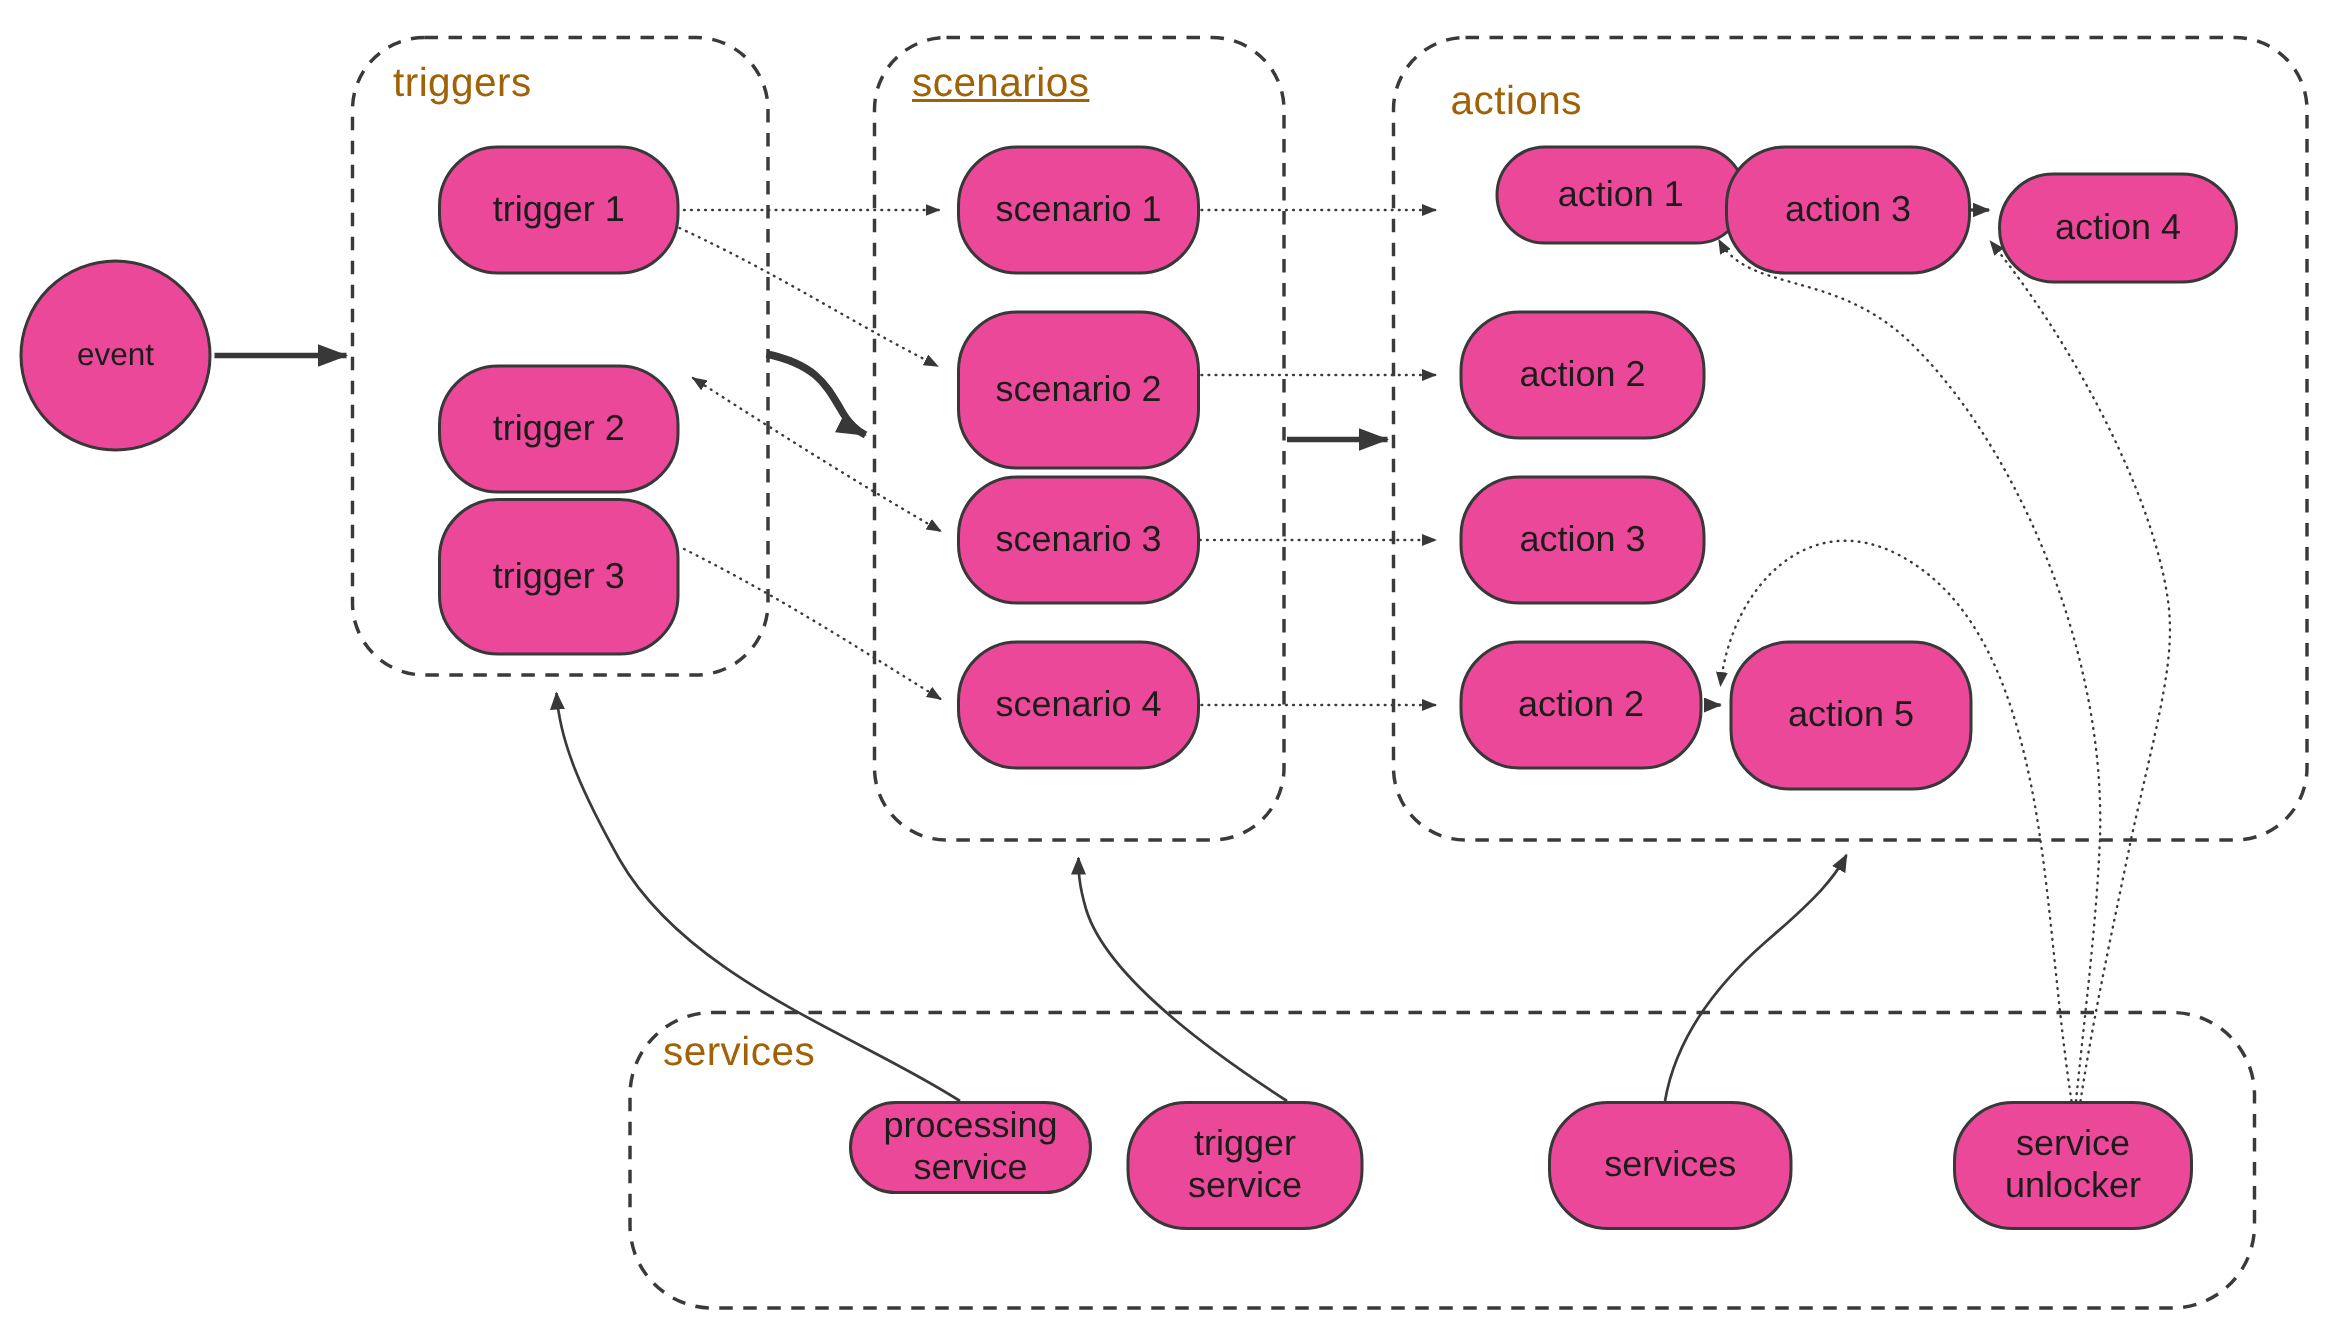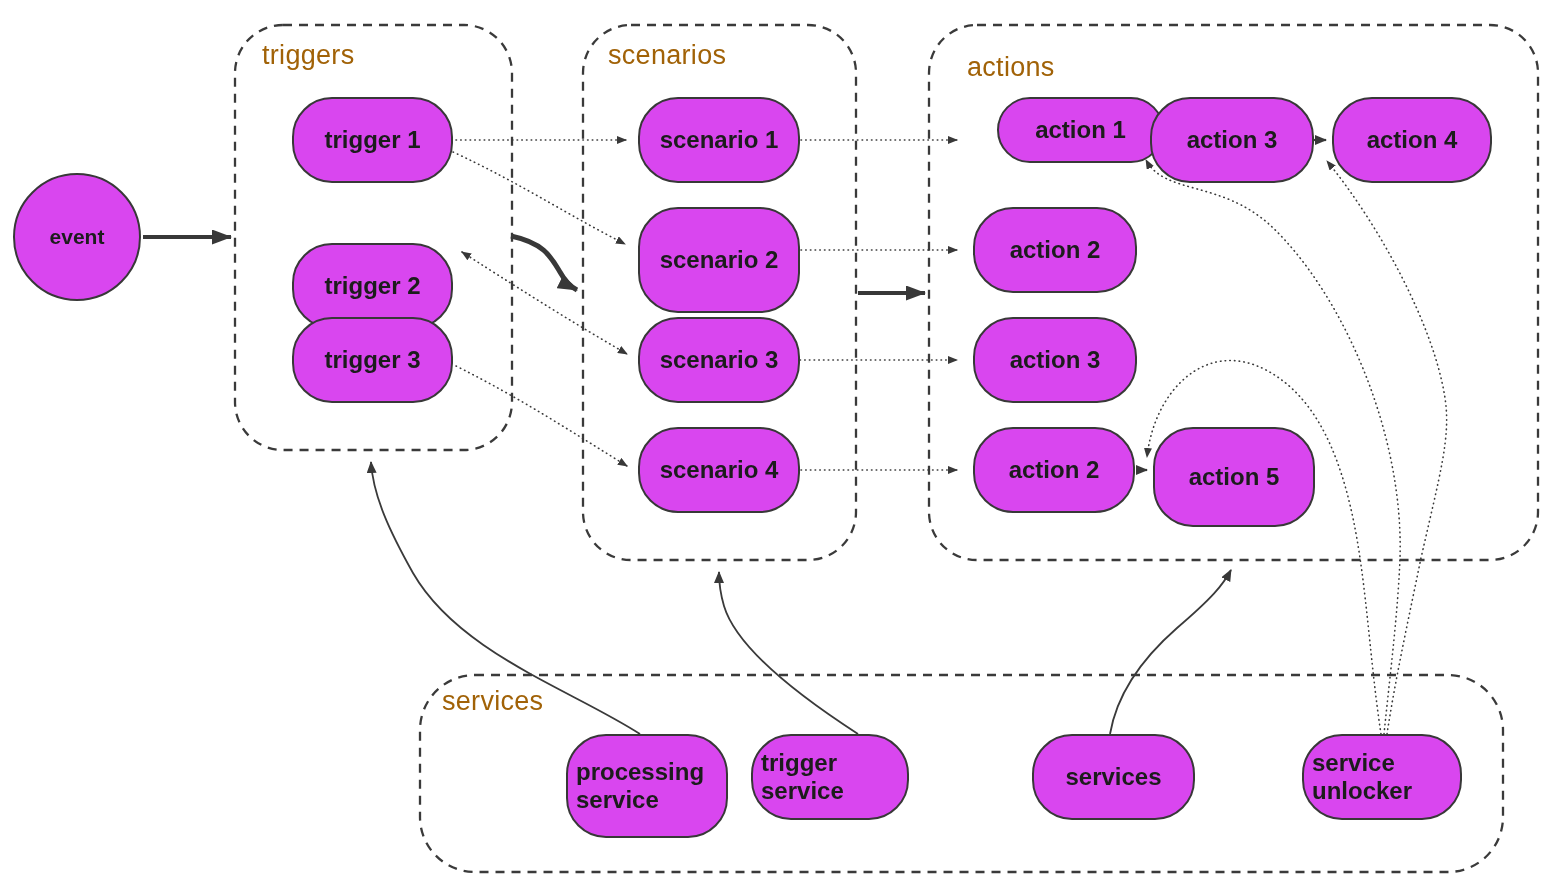--- a/index.html
+++ b/index.html
@@ -1,22 +1,22 @@
 <!DOCTYPE html>
 <html><head>
 <meta charset="utf-8">
 <style>
   html,body{margin:0;padding:0;background:#ffffff;}
   body{width:1560px;height:890px;position:relative;overflow:hidden;
        font-family:"Liberation Sans","DejaVu Sans",sans-serif;}
   #edge-layer{position:absolute;left:0;top:0;z-index:0;}
   .container-label{position:absolute;z-index:2;font-size:27px;color:#a16207;letter-spacing:.3px;}
-  .node{position:absolute;z-index:3;background:#d946ef;border:2.3px solid #383838;
+  .node{position:absolute;z-index:3;background:#ec4899;border:2.3px solid #383838;
         border-radius:40px;display:flex;align-items:center;justify-content:center;
-        text-align:left;font-weight:bold;font-size:24px;color:#1c1c1c;
+        text-align:center;font-weight:normal;font-size:24px;color:#1c1c1c;
         line-height:1.15;padding:0 8px;box-sizing:border-box;}
   .node.circle{border-radius:50%;font-size:21px;}
 </style>
 </head>
 <body>
 
 <svg id="edge-layer" width="1560" height="890" viewBox="0 0 1560 890">
   <defs>
     <marker id="mbig" markerUnits="userSpaceOnUse" markerWidth="20" markerHeight="15" viewBox="0 0 20 15" refX="19" refY="7.5" orient="auto">
       <path d="M0 0 L20 7.5 L0 15 z" fill="#383838"></path>
@@ -55,39 +55,39 @@
   <path d="M 640 734 C 572 690 459 653 413 573 C 390 532 373 496 371 462" fill="none" stroke="#3a3a3a" stroke-width="1.8" marker-end="url(#mmid)"></path>
   <path d="M 858 734 C 793 692 736 646 724 606 C 719 589 719 580 719 572" fill="none" stroke="#3a3a3a" stroke-width="1.8" marker-end="url(#mmid)"></path>
   <path d="M 1110 734 C 1116 699 1137 663 1177 628 C 1212 598 1223 585 1231 570" fill="none" stroke="#3a3a3a" stroke-width="1.8" marker-end="url(#mmid)"></path>
 
   <path d="M 1381 734 C 1372 675 1368 612 1360 558 C 1345 455 1315 396 1266 370 C 1205 338 1154 392 1147 457" fill="none" stroke="#3a3a3a" stroke-width="1.6" stroke-dasharray="0.5 4.2" stroke-linecap="round" marker-end="url(#mdot)"></path>
   <path d="M 1384 734 C 1390 675 1398 612 1400 558 C 1404 430 1340 290 1270 225 C 1220 180 1165 195 1146 160" fill="none" stroke="#3a3a3a" stroke-width="1.6" stroke-dasharray="0.5 4.2" stroke-linecap="round" marker-end="url(#mdot)"></path>
   <path d="M 1387 734 C 1396 675 1410 612 1421 558 C 1440 474 1451 437 1445 398 C 1434 326 1380 226 1327 161" fill="none" stroke="#3a3a3a" stroke-width="1.6" stroke-dasharray="0.5 4.2" stroke-linecap="round" marker-end="url(#mdot)"></path>
 </svg>
 
 <div class="container-label" style="left:262px;top:40px;">triggers</div>
-<div class="container-label" style="left:608px;top:40px;">scenarios</div>
+<div class="container-label" style="left:608px;top:40px;text-decoration:underline;">scenarios</div>
 <div class="container-label" style="left:967px;top:52px;">actions</div>
 <div class="container-label" style="left:442px;top:686px;">services</div>
 
 <div class="node circle" style="left:13px;top:173px;width:128px;height:128px;">event</div>
 
 <div class="node" style="left:292px;top:97px;width:161px;height:86px;">trigger 1</div>
 <div class="node" style="left:292px;top:207px;width:161px;height:86px;margin-top:36px;">trigger 2</div>
-<div class="node" style="left:292px;top:317px;width:161px;height:86px;">trigger 3</div>
+<div class="node" style="left:292px;top:332px;width:161px;height:105px;">trigger 3</div>
 
 <div class="node" style="left:638px;top:97px;width:162px;height:86px;">scenario 1</div>
 <div class="node" style="left:638px;top:207px;width:162px;height:106px;">scenario 2</div>
 <div class="node" style="left:638px;top:317px;width:162px;height:86px;">scenario 3</div>
 <div class="node" style="left:638px;top:427px;width:162px;height:86px;">scenario 4</div>
 
 <div class="node" style="left:997px;top:97px;width:167px;height:66px;">action 1</div>
 <div class="node" style="left:1150px;top:97px;width:164px;height:86px;">action 3</div>
-<div class="node" style="left:1332px;top:97px;width:160px;height:86px;">action 4</div>
+<div class="node" style="left:1332px;top:115px;width:160px;height:74px;">action 4</div>
 <div class="node" style="left:973px;top:207px;width:164px;height:86px;">action 2</div>
 <div class="node" style="left:973px;top:317px;width:164px;height:86px;">action 3</div>
 <div class="node" style="left:973px;top:427px;width:162px;height:86px;">action 2</div>
 <div class="node" style="left:1153px;top:427px;width:162px;height:100px;">action 5</div>
 
-<div class="node" style="left:566px;top:734px;width:162px;height:104px;">processing service</div>
+<div class="node" style="left:566px;top:734px;width:162px;height:62px;">processing service</div>
 <div class="node" style="left:751px;top:734px;width:158px;height:86px;">trigger service</div>
 <div class="node" style="left:1032px;top:734px;width:163px;height:86px;">services</div>
 <div class="node" style="left:1302px;top:734px;width:160px;height:86px;">service unlocker</div>
 
 </body></html>

